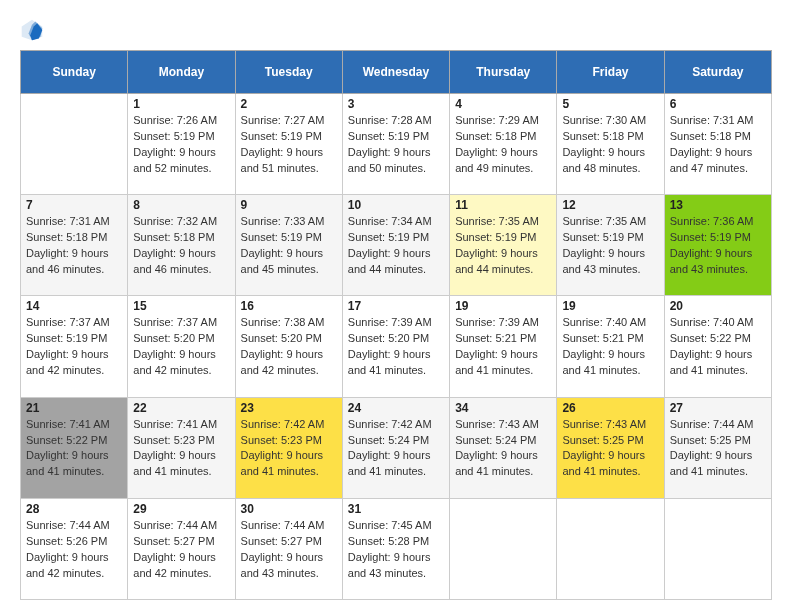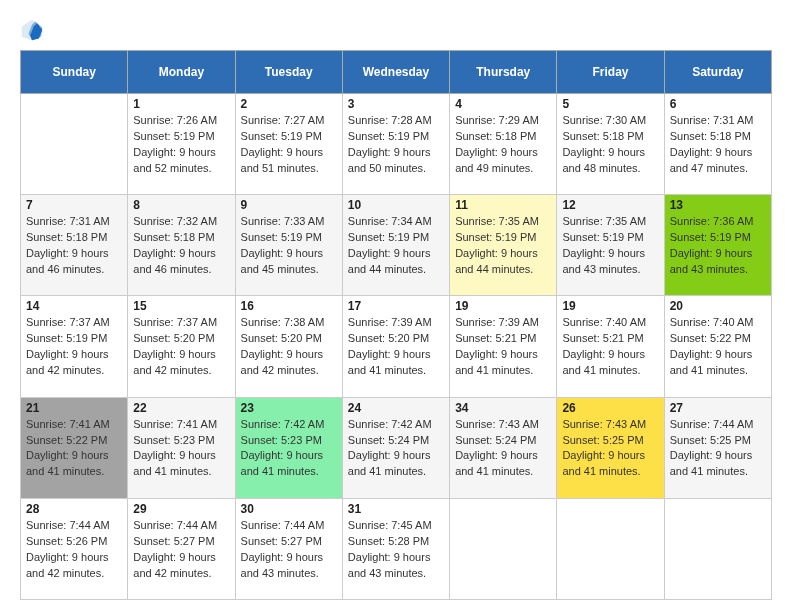--- a/index.html
+++ b/index.html
@@ -217,21 +217,21 @@
         </tr>
         <tr>
           <td style="background: #a3a3a3;">
             <span class="day-num">21</span>
             <div class="day-info">Sunrise: 7:41 AM<br>Sunset: 5:22 PM<br>Daylight: 9 hours and 41 minutes.</div>
           </td>
           <td style="background: rgb(245, 245, 245); margin-left: 9px;">
             <span class="day-num">22</span>
             <div class="day-info">Sunrise: 7:41 AM<br>Sunset: 5:23 PM<br>Daylight: 9 hours and 41 minutes.</div>
           </td>
-          <td style="background: #86efac;">
+          <td style="background: #fde047;">
             <span class="day-num">23</span>
             <div class="day-info">Sunrise: 7:42 AM<br>Sunset: 5:23 PM<br>Daylight: 9 hours and 41 minutes.</div>
           </td>
           <td style="background: rgb(245, 245, 245);">
             <span class="day-num">24</span>
             <div class="day-info">Sunrise: 7:42 AM<br>Sunset: 5:24 PM<br>Daylight: 9 hours and 41 minutes.</div>
           </td>
           <td style="background: rgb(245, 245, 245);">
             <span class="day-num">34</span>
             <div class="day-info">Sunrise: 7:43 AM<br>Sunset: 5:24 PM<br>Daylight: 9 hours and 41 minutes.</div>

